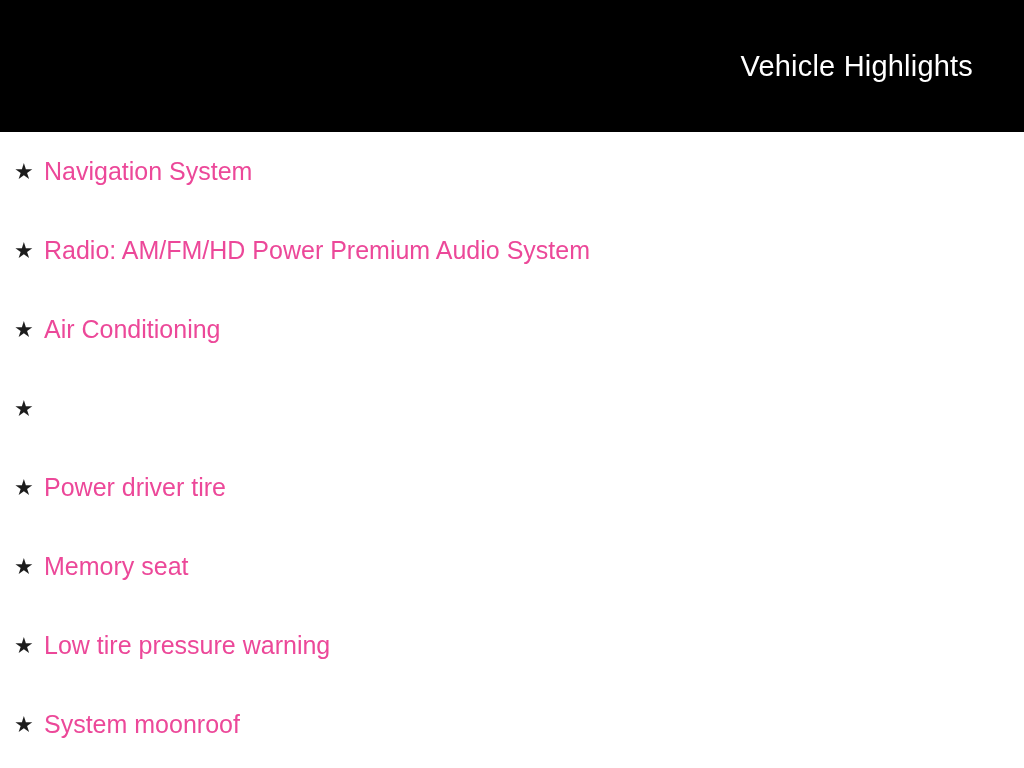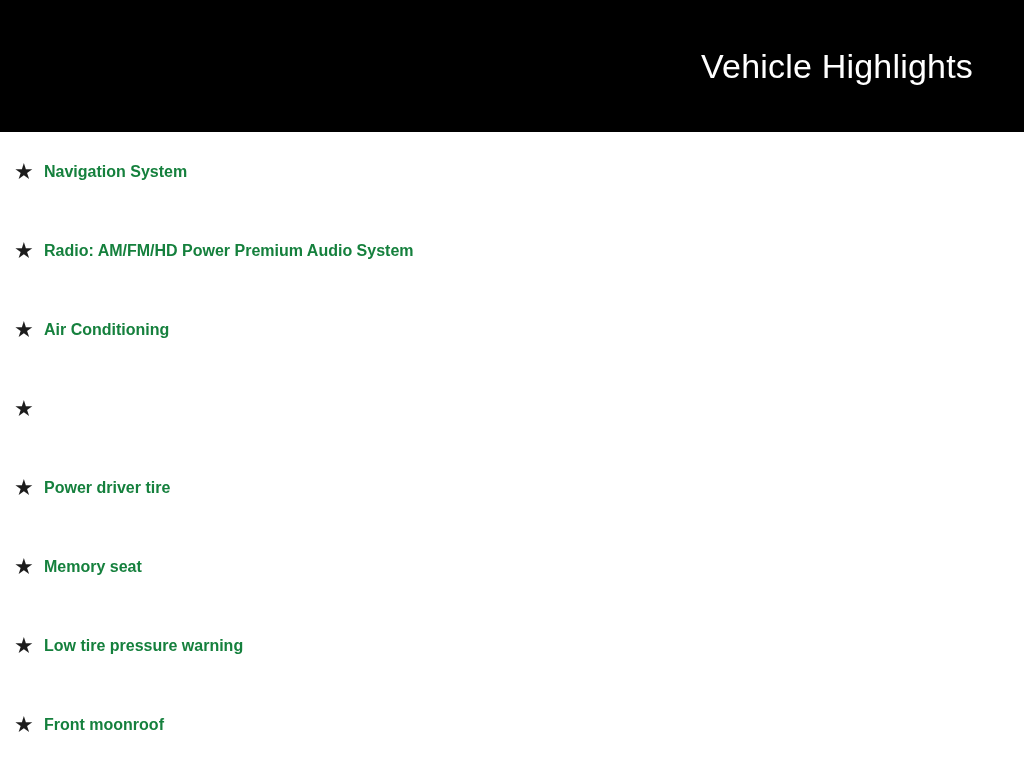--- a/index.html
+++ b/index.html
@@ -14,44 +14,44 @@
     width: 1024px;
     height: 132px;
     background: #000000;
     display: flex;
     align-items: center;
     justify-content: flex-end;
     padding-right: 51px;
   }
   .header-title {
     color: #ffffff;
-    font-size: 34px;
+    font-size: 29px;
     font-weight: 400;
     letter-spacing: 0.2px;
   }
   .highlights-list {
     list-style: none;
     padding-left: 14px;
   }
   .highlight-item {
     height: 79px;
     display: flex;
     align-items: center;
   }
   .star-icon {
     color: #1c1c1c;
     font-size: 22px;
     line-height: 1;
     width: 30px;
     flex: 0 0 30px;
   }
   .item-label {
-    color: #15803d;
-    font-size: 16px;
-    font-weight: 700;
+    color: #ec4899;
+    font-size: 25px;
+    font-weight: 400;
   }
 </style>
 </head>
 <body>
 
 <div class="header">
   <span class="header-title">Vehicle Highlights</span>
 </div>
 
 <ul class="highlights-list">
@@ -84,15 +84,15 @@
     <span class="item-label">Memory seat</span>
   </li>
 
   <li class="highlight-item">
     <span class="star-icon">★</span>
     <span class="item-label">Low tire pressure warning</span>
   </li>
 
   <li class="highlight-item">
     <span class="star-icon">★</span>
-    <span class="item-label">Front moonroof</span>
+    <span class="item-label">System moonroof</span>
   </li>
 </ul>
 
 </body></html>

